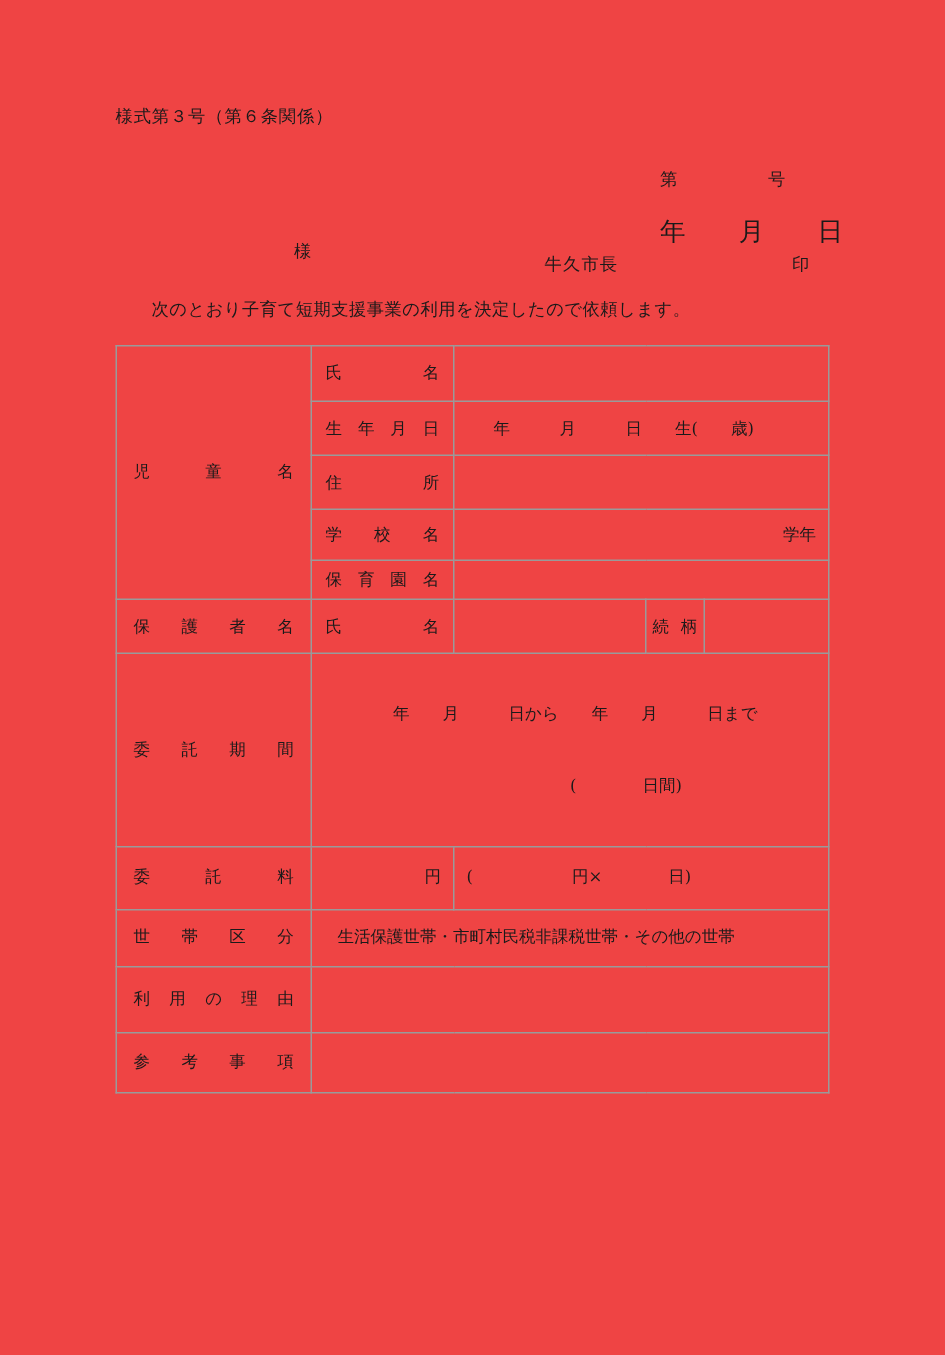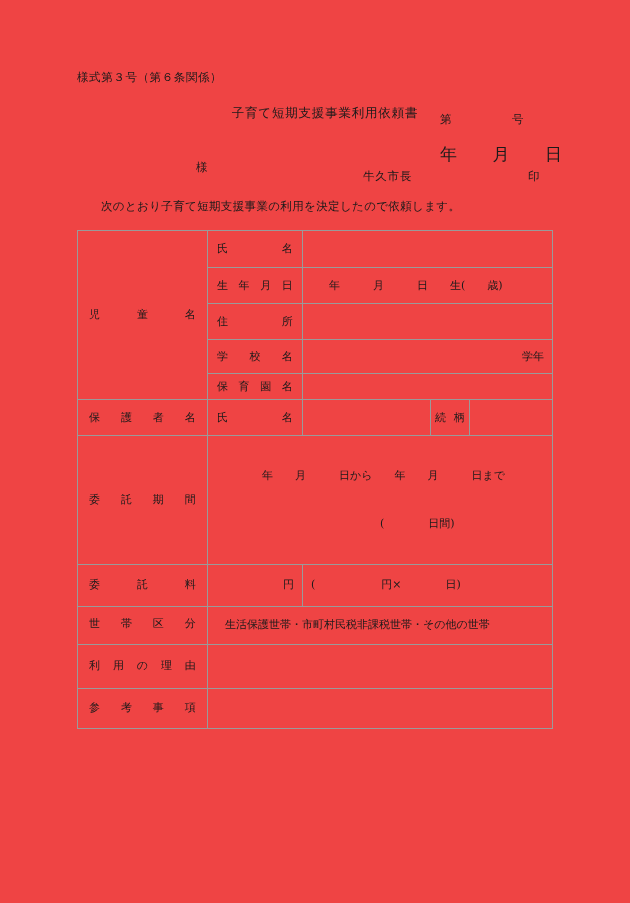--- a/index.html
+++ b/index.html
@@ -114,42 +114,41 @@
   .lbl-main { padding: 0 11px; }
   .val { display: block; padding: 0 8px; white-space: pre; }
   .val-right { display: block; padding: 0 8px; text-align: right; white-space: pre; }
 
   .r-h36 { height: 36px; }
   .r-h35 { height: 35px; }
   .r-h33 { height: 33px; }
   .r-h25 { height: 25px; }
   .r-h47 { height: 47px; }
   .r-h41 { height: 41px; }
-  .r-h37 { height: 37px; font-family: Liberation Mono, monospace; }
+  .r-h37 { height: 37px; }
   .r-h43 { height: 43px; }
   .r-h39 { height: 39px; }
 
   .two-line {
     display: block;
     padding: 0 8px;
     white-space: pre;
     line-height: 1.45;
     margin-left: 46px;
   }
   .two-line .l1 { display: block; }
   .two-line .l2 { display: block; padding-left: 118px; }
 </style>
 </head>
 <body>
 
 <div class="page">
 
   <div class="form-no">様式第３号（第６条関係）</div>
 
-  <div class="doc-title">子育て短期支援事業利用依頼書</div>
 
   <div class="number-line">第　　　　　号</div>
   <div class="date-line">年　　月　　日</div>
 
   <div class="addressee">様</div>
   <div class="issuer">牛久市長</div>
   <div class="seal">印</div>
 
   <div class="intro">次のとおり子育て短期支援事業の利用を決定したので依頼します。</div>
 

